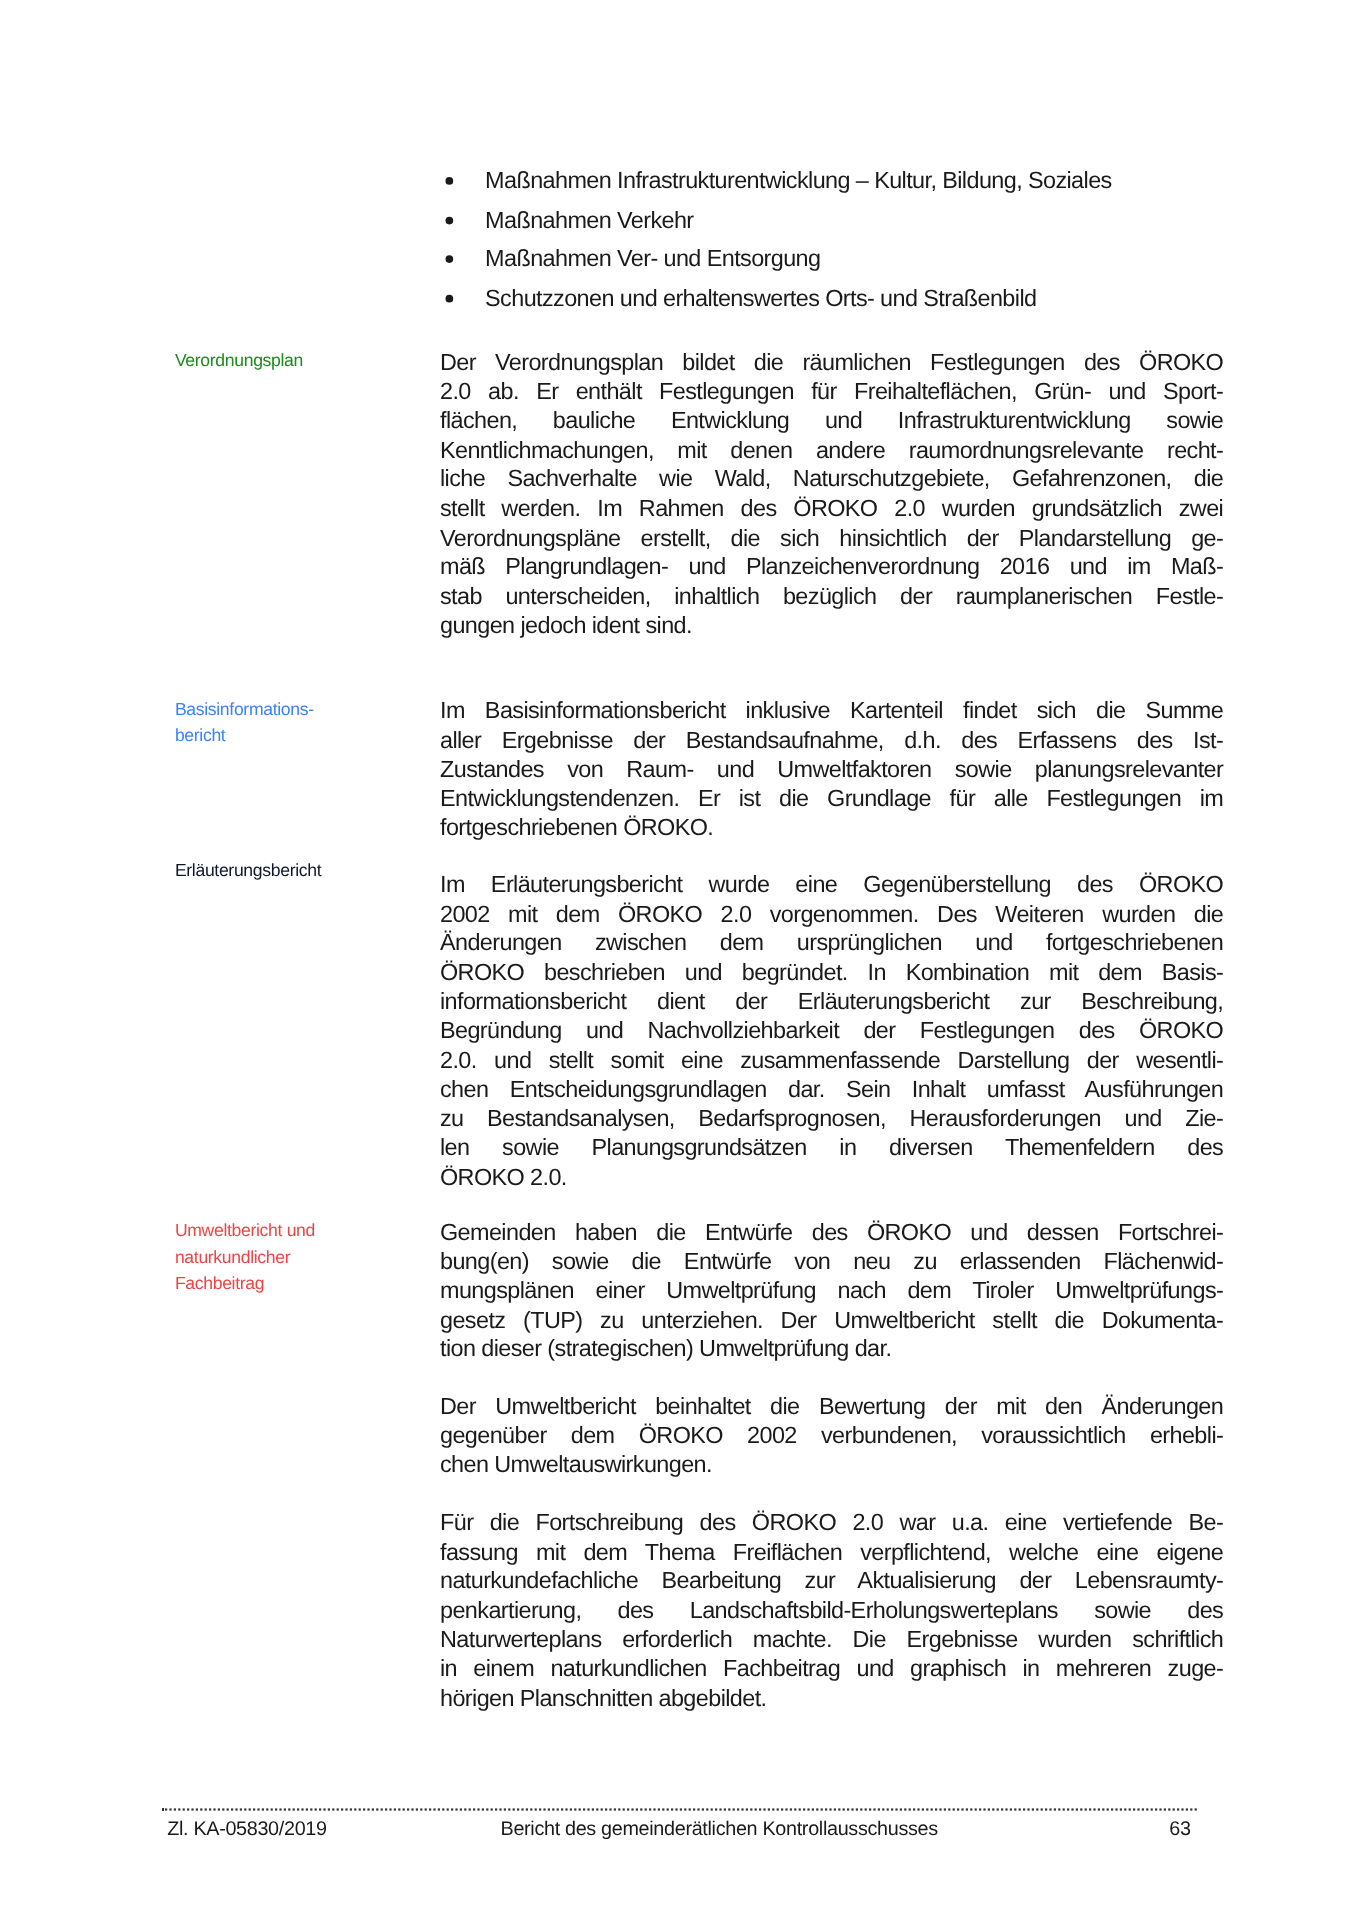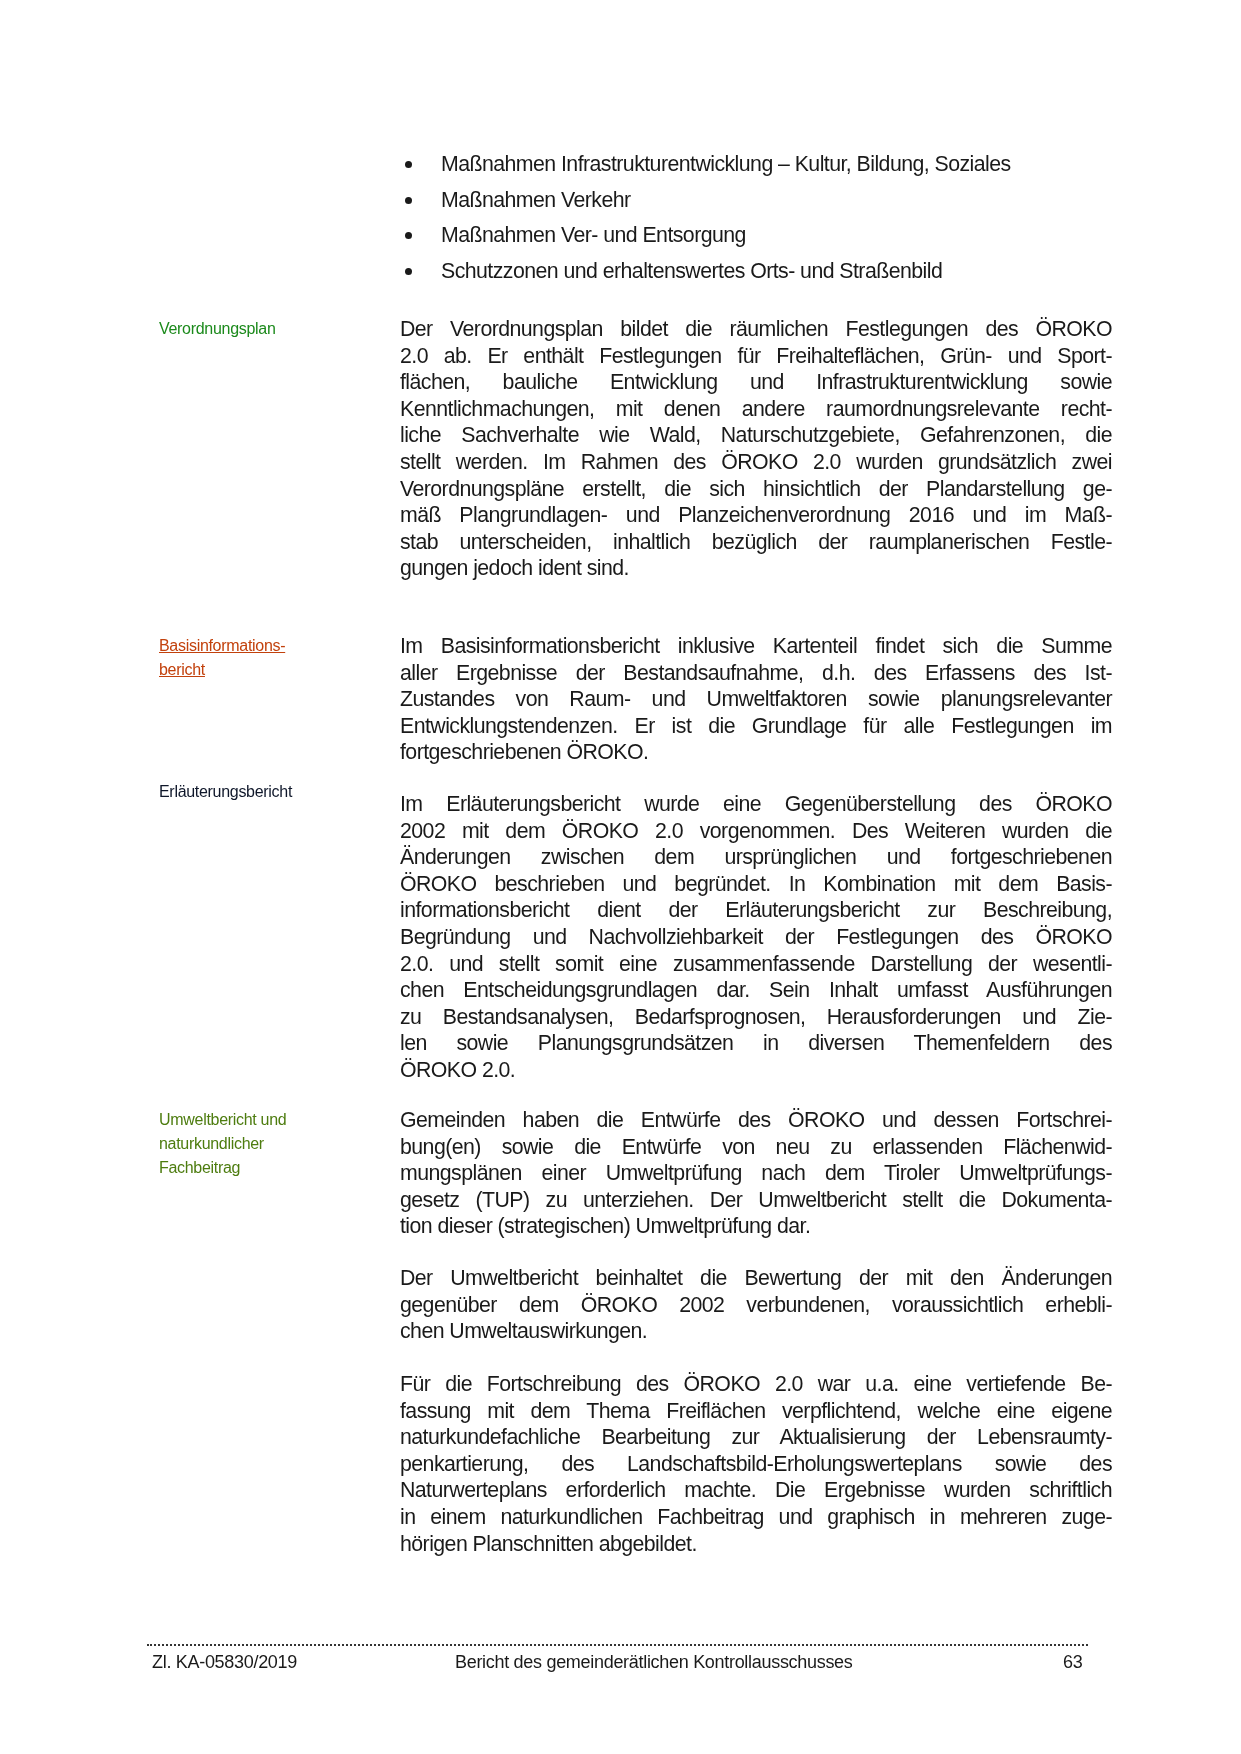--- a/index.html
+++ b/index.html
@@ -43,21 +43,21 @@
       <span class="line">Kenntlichmachungen, mit denen andere raumordnungsrelevante recht-</span>
       <span class="line">liche Sachverhalte wie Wald, Naturschutzgebiete, Gefahrenzonen, die</span>
       <span class="line">stellt werden. Im Rahmen des ÖROKO 2.0 wurden grundsätzlich zwei</span>
       <span class="line">Verordnungspläne erstellt, die sich hinsichtlich der Plandarstellung ge-</span>
       <span class="line">mäß Plangrundlagen- und Planzeichenverordnung 2016 und im Maß-</span>
       <span class="line">stab unterscheiden, inhaltlich bezüglich der raumplanerischen Festle-</span>
       <span class="line last">gungen jedoch ident sind.</span>
     </div>
   </div>
 
-  <div class="label" style="top: 634px; color: #c2410c; text-decoration: underline;">
+  <div class="label" style="top: 634px; color: #3b82f6;">
     <div>Basisinformations-</div>
     <div>bericht</div>
   </div>
   <div class="block" style="top:633px">
     <div>
       <span class="line">Im Basisinformationsbericht inklusive Kartenteil findet sich die Summe</span>
       <span class="line">aller Ergebnisse der Bestandsaufnahme, d.h. des Erfassens des Ist-</span>
       <span class="line">Zustandes von Raum- und Umweltfaktoren sowie planungsrelevanter</span>
       <span class="line">Entwicklungstendenzen. Er ist die Grundlage für alle Festlegungen im</span>
       <span class="line last">fortgeschriebenen ÖROKO.</span>
@@ -76,21 +76,21 @@
       <span class="line">informationsbericht dient der Erläuterungsbericht zur Beschreibung,</span>
       <span class="line">Begründung und Nachvollziehbarkeit der Festlegungen des ÖROKO</span>
       <span class="line">2.0. und stellt somit eine zusammenfassende Darstellung der wesentli-</span>
       <span class="line">chen Entscheidungsgrundlagen dar. Sein Inhalt umfasst Ausführungen</span>
       <span class="line">zu Bestandsanalysen, Bedarfsprognosen, Herausforderungen und Zie-</span>
       <span class="line">len sowie Planungsgrundsätzen in diversen Themenfeldern des</span>
       <span class="line last">ÖROKO 2.0.</span>
     </div>
   </div>
 
-  <div class="label" style="top: 1108px; color: #4d7c0f;">
+  <div class="label" style="top: 1108px; color: #ef4444;">
     <div>Umweltbericht und</div>
     <div>naturkundlicher</div>
     <div>Fachbeitrag</div>
   </div>
   <div class="block" style="top:1107px">
     <div>
       <span class="line">Gemeinden haben die Entwürfe des ÖROKO und dessen Fortschrei-</span>
       <span class="line">bung(en) sowie die Entwürfe von neu zu erlassenden Flächenwid-</span>
       <span class="line">mungsplänen einer Umweltprüfung nach dem Tiroler Umweltprüfungs-</span>
       <span class="line">gesetz (TUP) zu unterziehen. Der Umweltbericht stellt die Dokumenta-</span>

